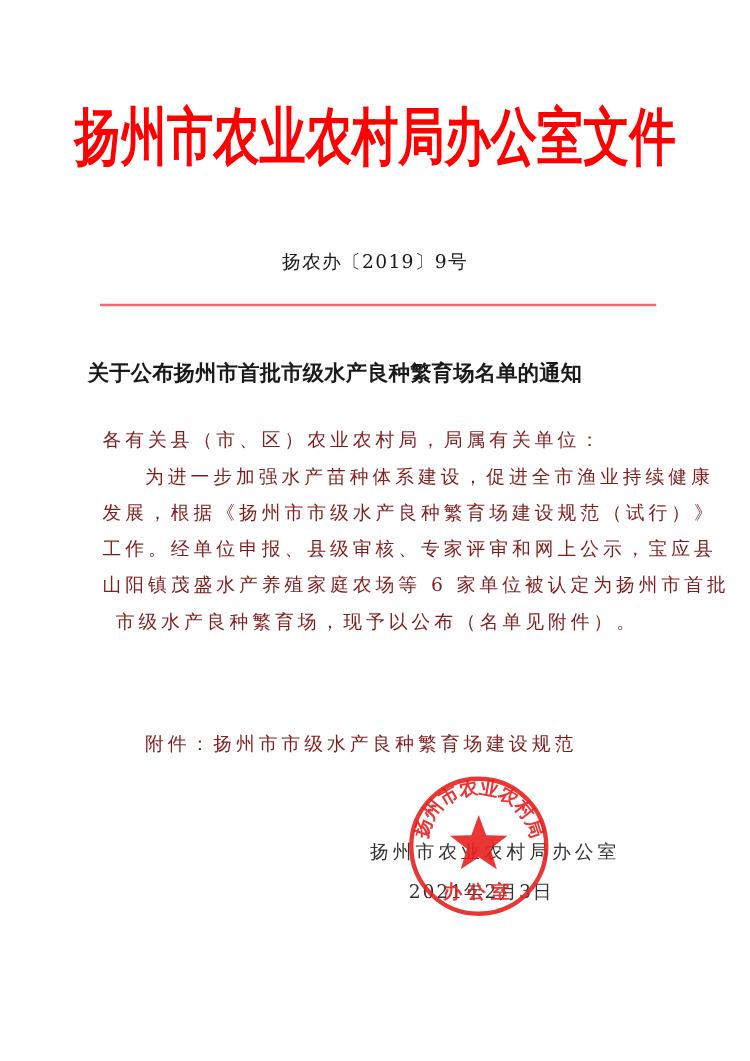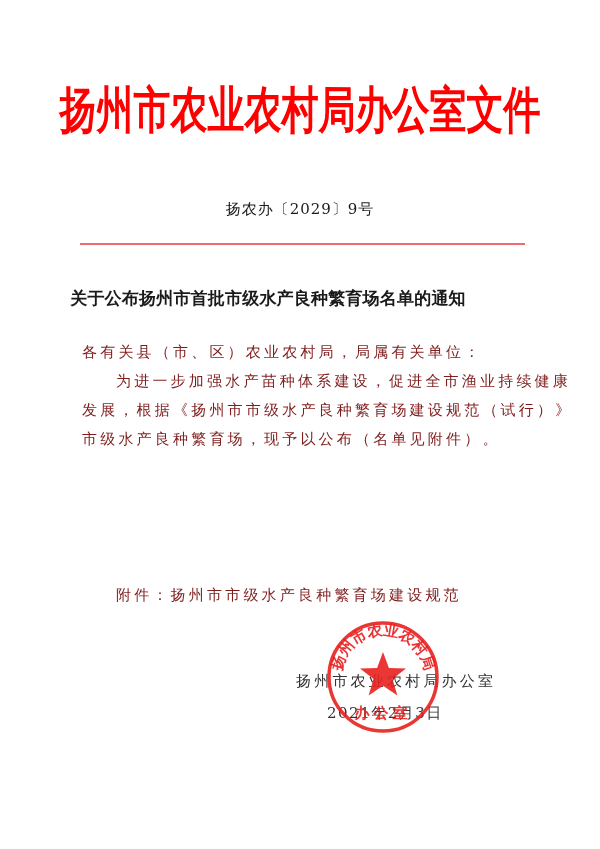--- a/index.html
+++ b/index.html
@@ -4,43 +4,45 @@
 <style>
   html, body { margin: 0; padding: 0; background: #ffffff; }
   body { width: 600px; height: 849px; position: relative; overflow: hidden; font-family: "DejaVu Serif", serif; color: #1a1a1a; }
   .header-title { position: absolute; left: 0; width: 600px; top: 82px; text-align: center; color: #ff0000; font-family: "DejaVu Serif", serif; font-weight: bold; font-size: 37px; letter-spacing: 0px; transform: scaleY(1.35); transform-origin: center top; line-height: 40px; white-space: nowrap; }
   .doc-number { position: absolute; left: 0; width: 600px; top: 200px; text-align: center; font-size: 15px; letter-spacing: 1px; }
   .red-rule { position: absolute; left: 80px; top: 243px; width: 445px; height: 2px; background: #f06a6e; }
   .notice-title { position: absolute; left: 0; width: 536px; top: 287px; text-align: center; font-size: 17px; font-weight: bold; letter-spacing: 0.2px; white-space: nowrap; }
   .body-text { position: absolute; left: 82px; width: 440px; font-size: 15px; letter-spacing: 3.2px; white-space: nowrap; line-height: 29px; color: #7f1d1d; }
   .salutation { top: 338px; }
   .para { top: 367px; }
-  .para .line { display: block; height: 29px; }
+  .para .line { display: block; height: 29px; text-align: center; }
   .para .indent { padding-left: 34px; }
   .attachment { top: 581px; padding-left: 34px; }
   .signature { position: absolute; left: 296px; top: 672px; font-size: 15px; letter-spacing: 3.2px; white-space: nowrap; color: #333; }
   .date { position: absolute; left: 327px; top: 704px; font-size: 15px; letter-spacing: 1.5px; white-space: nowrap; color: #333; }
   .seal { position: absolute; left: 326px; top: 620px; width: 114px; height: 114px; }
 </style>
 </head>
 <body>
 
 <div class="header-title">扬州市农业农村局办公室文件</div>
 
-<div class="doc-number">扬农办〔2029〕9号</div>
+<div class="doc-number">扬农办〔2019〕9号</div>
 
 <div class="red-rule"></div>
 
 <div class="notice-title">关于公布扬州市首批市级水产良种繁育场名单的通知</div>
 
 <div class="body-text salutation">各有关县（市、区）农业农村局，局属有关单位：</div>
 
 <div class="body-text para">
   <span class="line indent">为进一步加强水产苗种体系建设，促进全市渔业持续健康</span>
   <span class="line">发展，根据《扬州市市级水产良种繁育场建设规范（试行）》</span>
+  <span class="line">工作。经单位申报、县级审核、专家评审和网上公示，宝应县</span>
+  <span class="line">山阳镇茂盛水产养殖家庭农场等 6 家单位被认定为扬州市首批</span>
   <span class="line">市级水产良种繁育场，现予以公布（名单见附件）。</span>
 </div>
 
 <div class="body-text attachment">附件：扬州市市级水产良种繁育场建设规范</div>
 
 <div class="signature">扬州市农业农村局办公室</div>
 <div class="date">2021年2月3日</div>
 
 <svg class="seal" viewBox="0 0 114 114" xmlns="http://www.w3.org/2000/svg">
   <defs>

